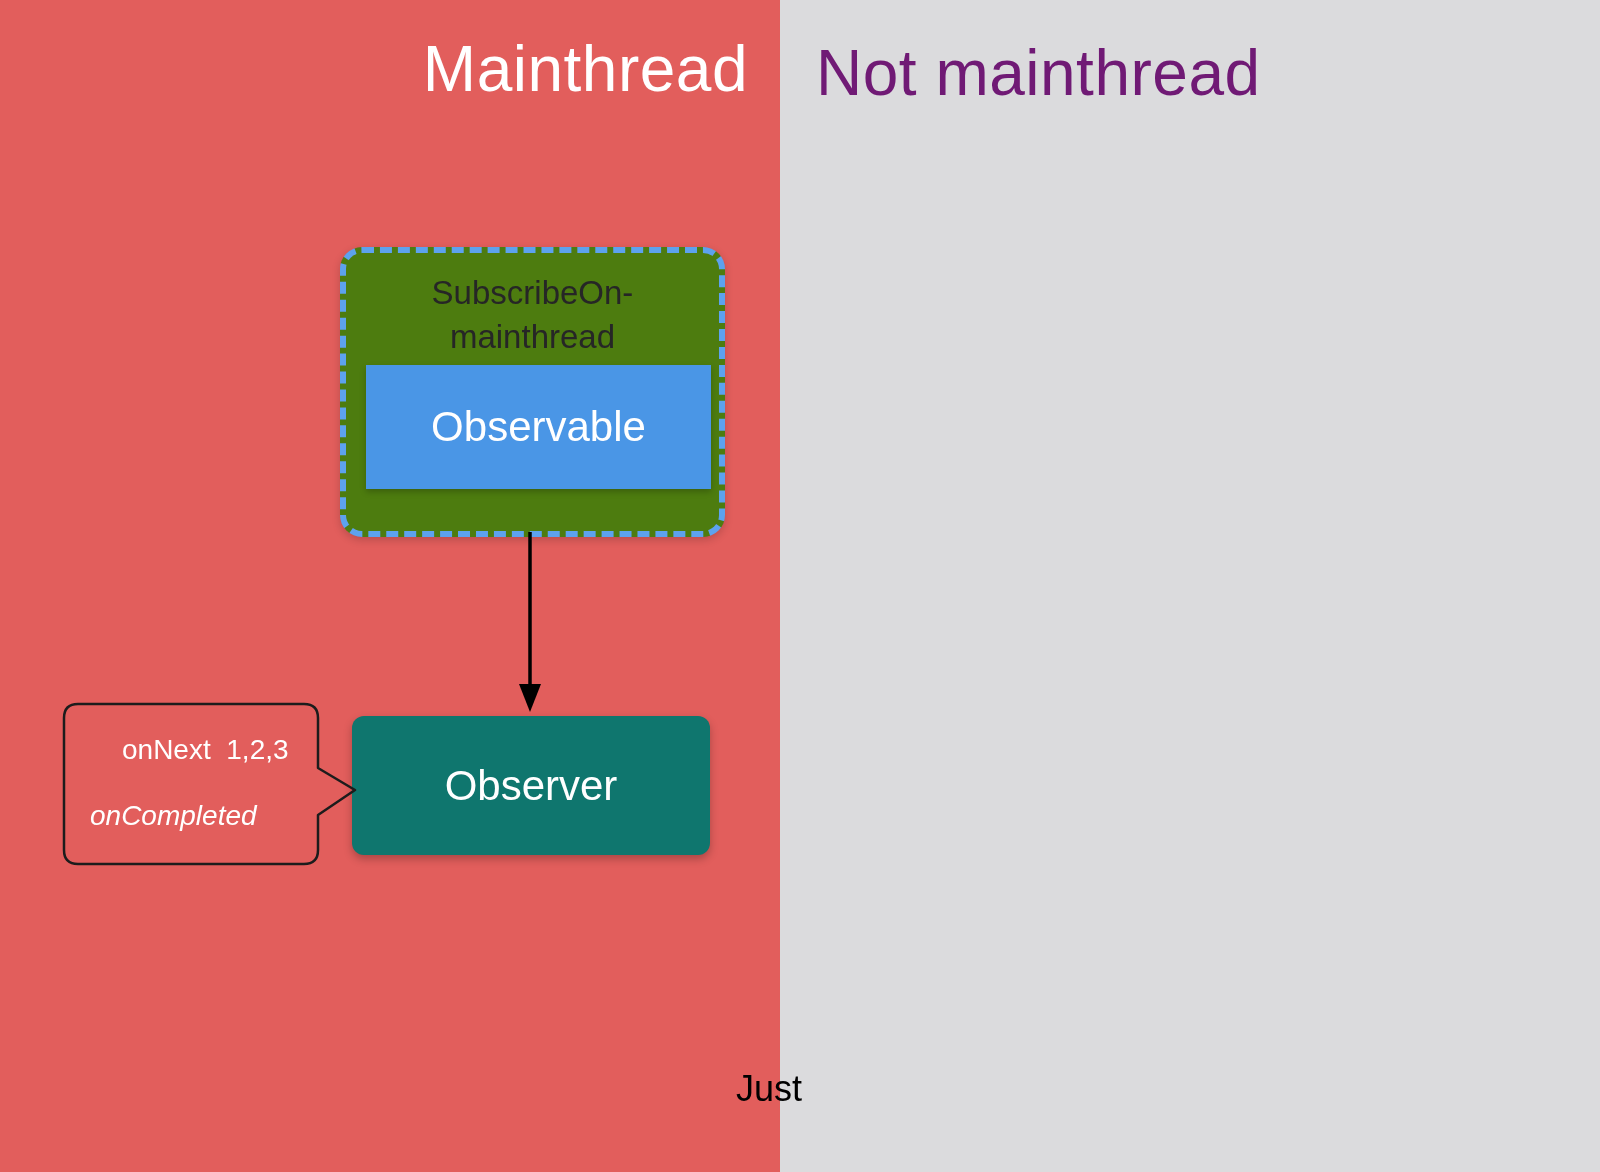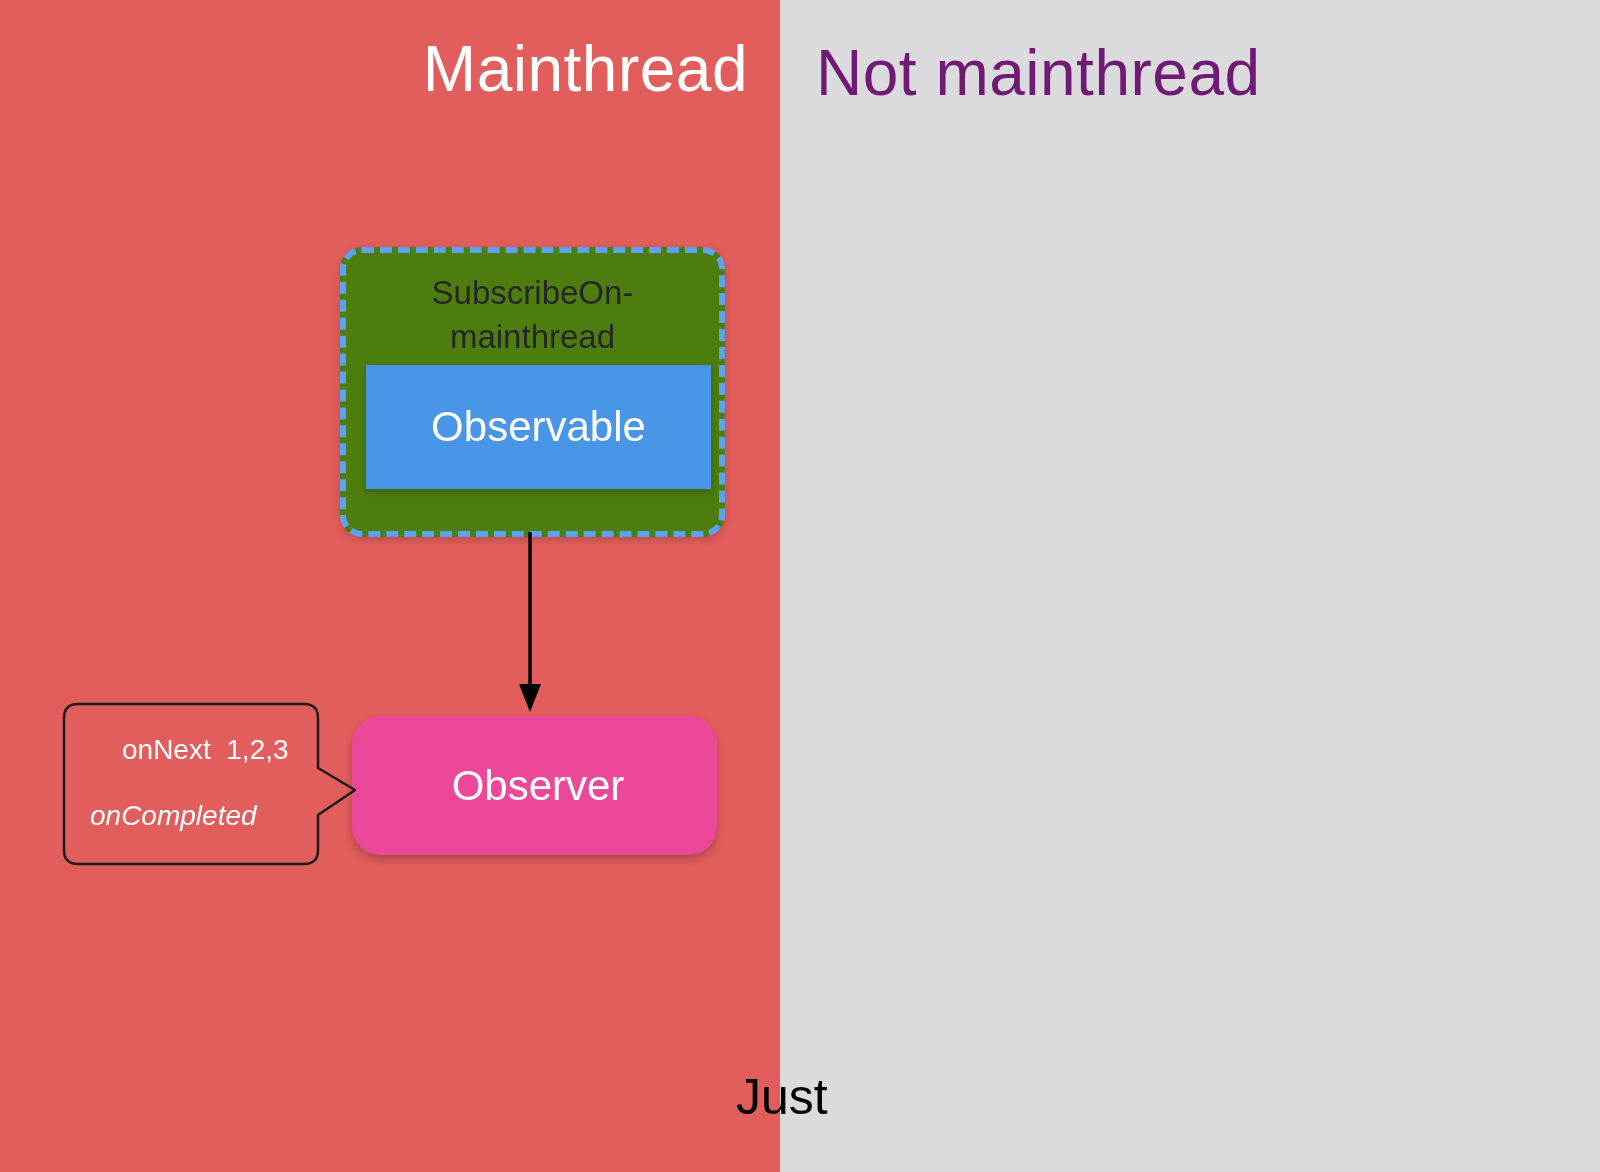--- a/index.html
+++ b/index.html
@@ -81,27 +81,26 @@
     font-weight: 300;
   }
   .arrow-svg {
     position: absolute;
     left: 510px; top: 528px;
   }
   .observer-box {
     position: absolute;
     left: 352px; top: 716px;
     width: 358px; height: 139px;
-    background: #ec4899;
-    border-radius: 28px;
+    background: #0f766e;
+    border-radius: 12px;
     box-shadow: 0 4px 8px rgba(0,0,0,0.25);
     display: flex;
     align-items: center;
     justify-content: center;
-    padding-left: 7px;
   }
   .observer-box .lbl {
     color: #ffffff;
     font-size: 42px;
     font-weight: 300;
   }
   .callout {
     position: absolute;
     left: 60px; top: 698px;
     width: 300px; height: 175px;
@@ -116,21 +115,21 @@
     font-size: 28px;
     font-weight: 300;
     white-space: pre;
   }
   .callout-line1 { left: 30px; top: 36px; margin-left: 32px; }
   .callout-line2 { left: 30px; top: 102px; font-style: italic; }
   .just-label {
     position: absolute;
     left: 736px; top: 1068px;
     color: #000000;
-    font-size: 50px;
+    font-size: 36px;
     font-weight: 300;
   }
 </style>
 </head>
 <body>
 
 <div class="canvas">
 
   <div class="panel-left"></div>
   <div class="panel-right"></div>

